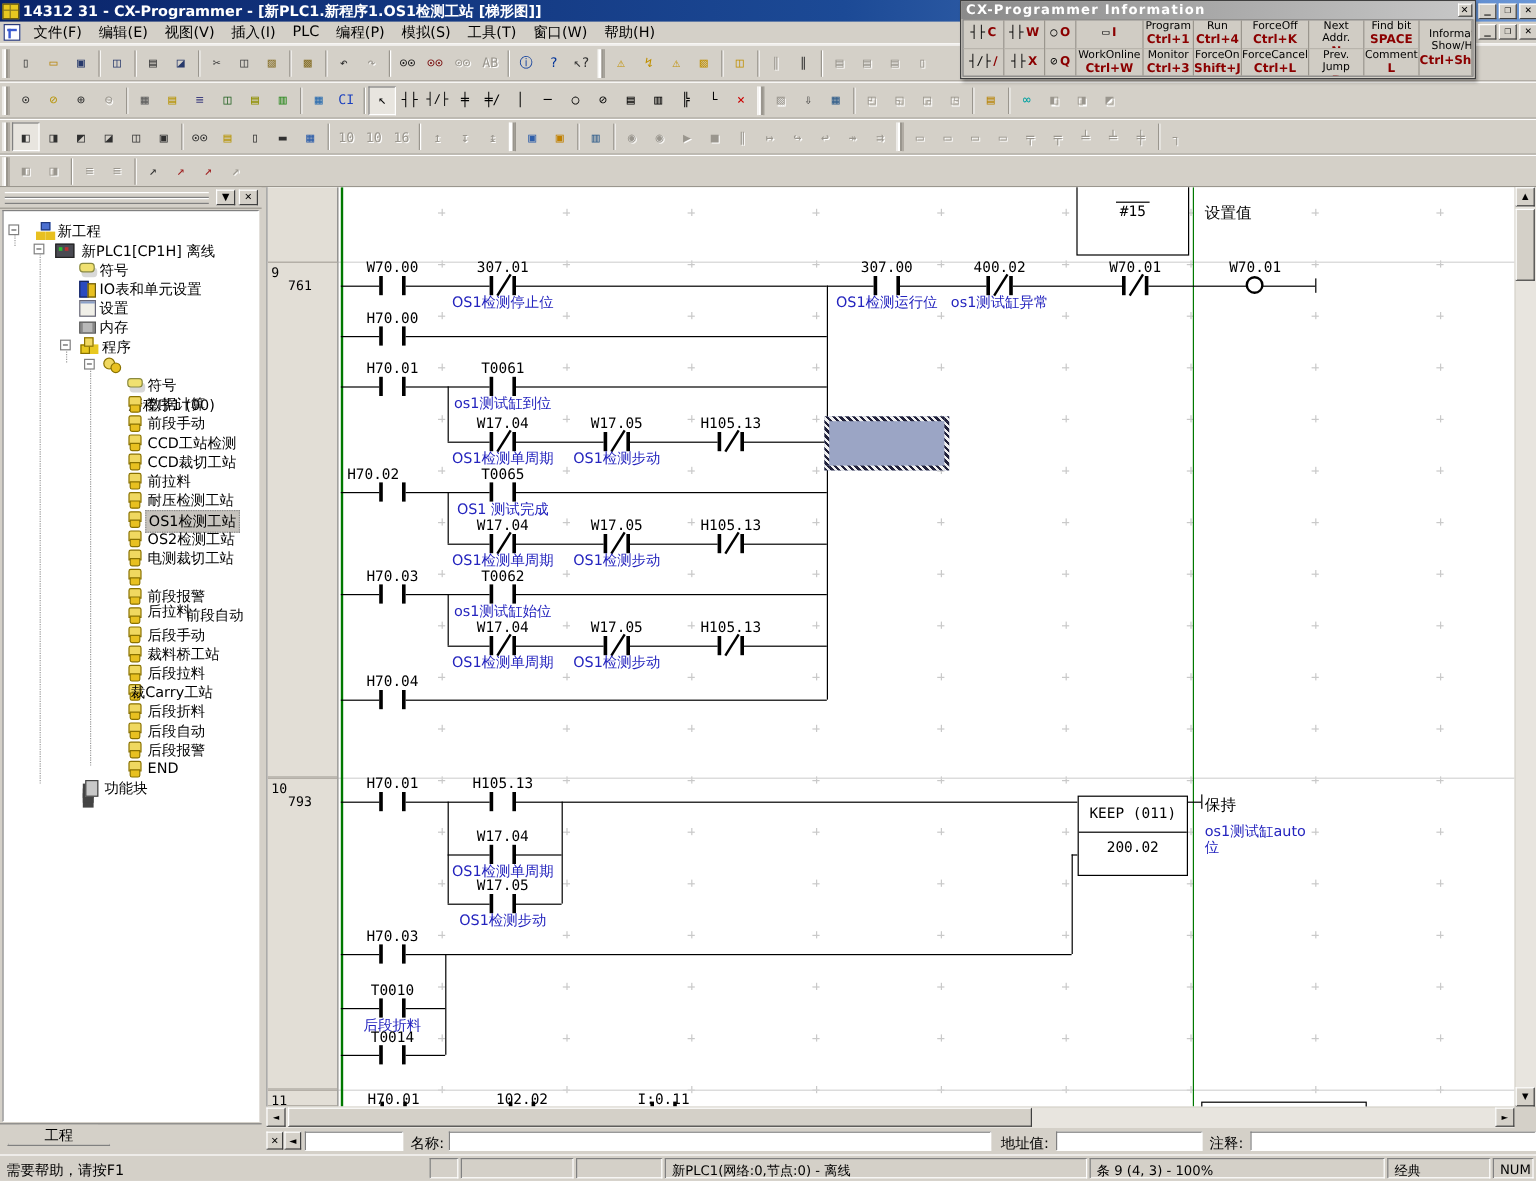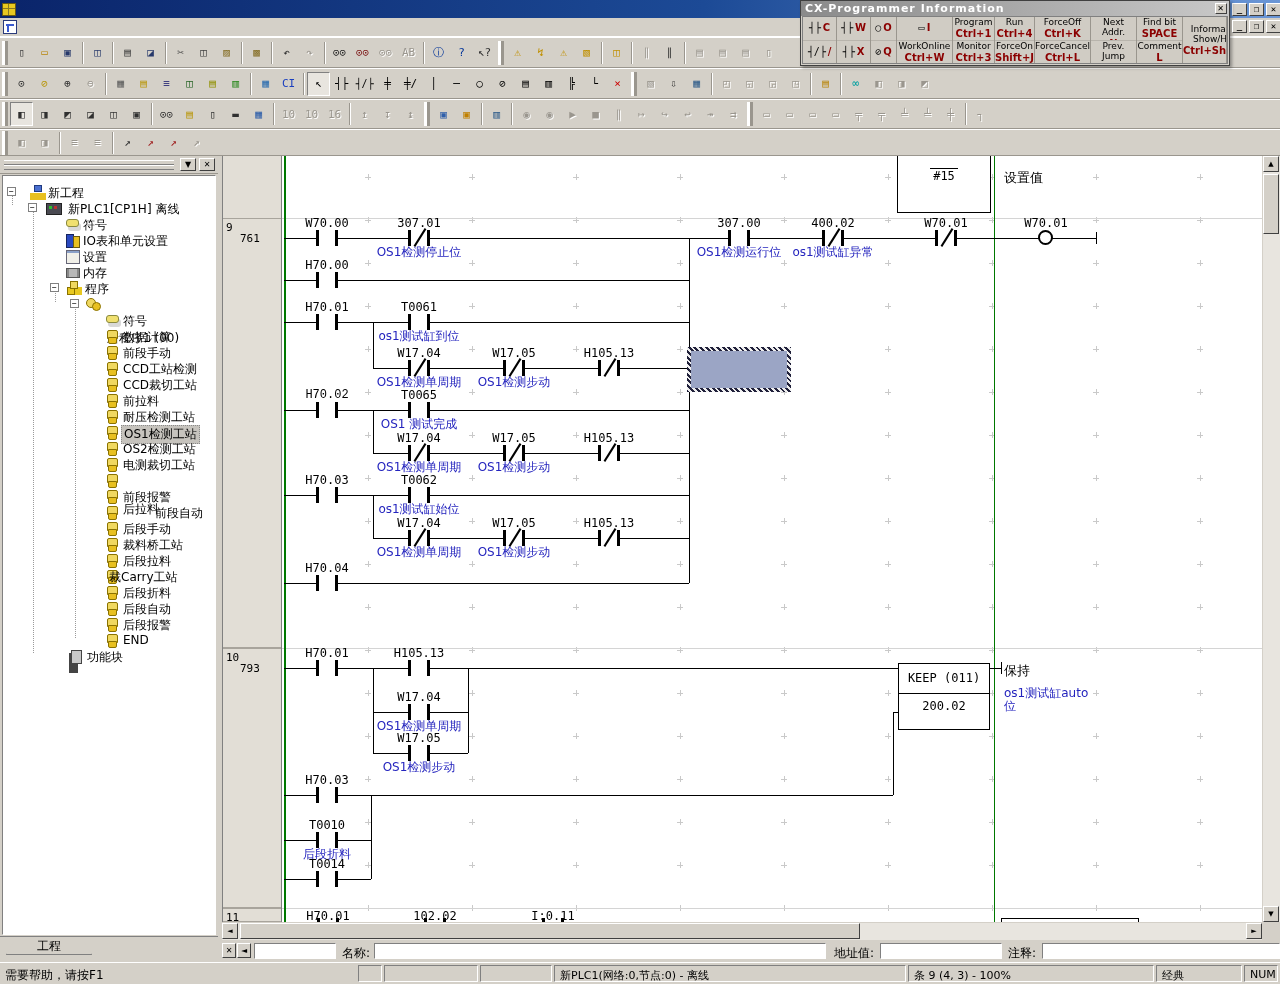--- a/index.html
+++ b/index.html
@@ -145,29 +145,42 @@
   .sb-panel { position:absolute; top:2px; height:17px; border:1px solid; border-color:#808080 #fff #fff #808080;
     font-size:11px; padding:2px 0 0 5px; white-space:nowrap; overflow:hidden; }
 </style>
 </head>
 <body>
 
 <div class="app">
 
   <div class="titlebar">
     <span class="appicon"></span>
+    <span class="title">14312 31 - CX-Programmer - [新PLC1.新程序1.OS1检测工站 [梯形图]]</span>
   </div>
   <div class="winbtns" style="left:1232px; top:3px;" id="main-winbtns">
       <div class="wb">_</div>
       <div class="wb">❐</div>
       <div class="wb">✕</div>
     </div>
 
   <div class="menubar">
     <span class="mdiicon"></span>
+    <span id="menu-items" style="display:flex;">
+        <div class="menuitem">文件(F)</div>
+        <div class="menuitem">编辑(E)</div>
+        <div class="menuitem">视图(V)</div>
+        <div class="menuitem">插入(I)</div>
+        <div class="menuitem">PLC</div>
+        <div class="menuitem">编程(P)</div>
+        <div class="menuitem">模拟(S)</div>
+        <div class="menuitem">工具(T)</div>
+        <div class="menuitem">窗口(W)</div>
+        <div class="menuitem">帮助(H)</div>
+      </span>
   </div>
   <div class="winbtns" style="left:1232px; top:20px; z-index:60;" id="child-winbtns">
       <div class="wb">_</div>
       <div class="wb">❐</div>
       <div class="wb">✕</div>
     </div>
 
   <div class="tb" id="tb1" style="top:37px; height:31px;">
       <div class="tgrip"></div>
       <div class="tbtn" style="color: rgb(64, 64, 64);">▯</div>
@@ -710,21 +723,21 @@
         <div class="contact" style="left: 280px; top: 204px;">
           <span class="slash"></span>
         </div>
         <div class="addr" style="left: 241px; top: 190px;">W17.05</div>
         <div class="cmt" style="left: 226px; top: 218px;">OS1检测步动</div>
         <div class="contact" style="left: 375px; top: 204px;">
           <span class="slash"></span>
         </div>
         <div class="addr" style="left: 336px; top: 190px;">H105.13</div>
         <div class="contact" style="left: 93px; top: 246px;"></div>
-        <div class="addr" style="left: 54px; top: 232px; font-family: Liberation Mono, monospace;">H70.02</div>
+        <div class="addr" style="left: 38px; top: 232px;">H70.02</div>
         <div class="contact" style="left: 185px; top: 246px;"></div>
         <div class="addr" style="left: 146px; top: 232px;">T0065</div>
         <div class="cmt" style="left: 131px; top: 260px;">OS1 测试完成</div>
         <div class="contact" style="left: 185px; top: 289px;">
           <span class="slash"></span>
         </div>
         <div class="addr" style="left: 146px; top: 275px;">W17.04</div>
         <div class="cmt" style="left: 131px; top: 303px;">OS1检测单周期</div>
         <div class="contact" style="left: 280px; top: 289px;">
           <span class="slash"></span>

